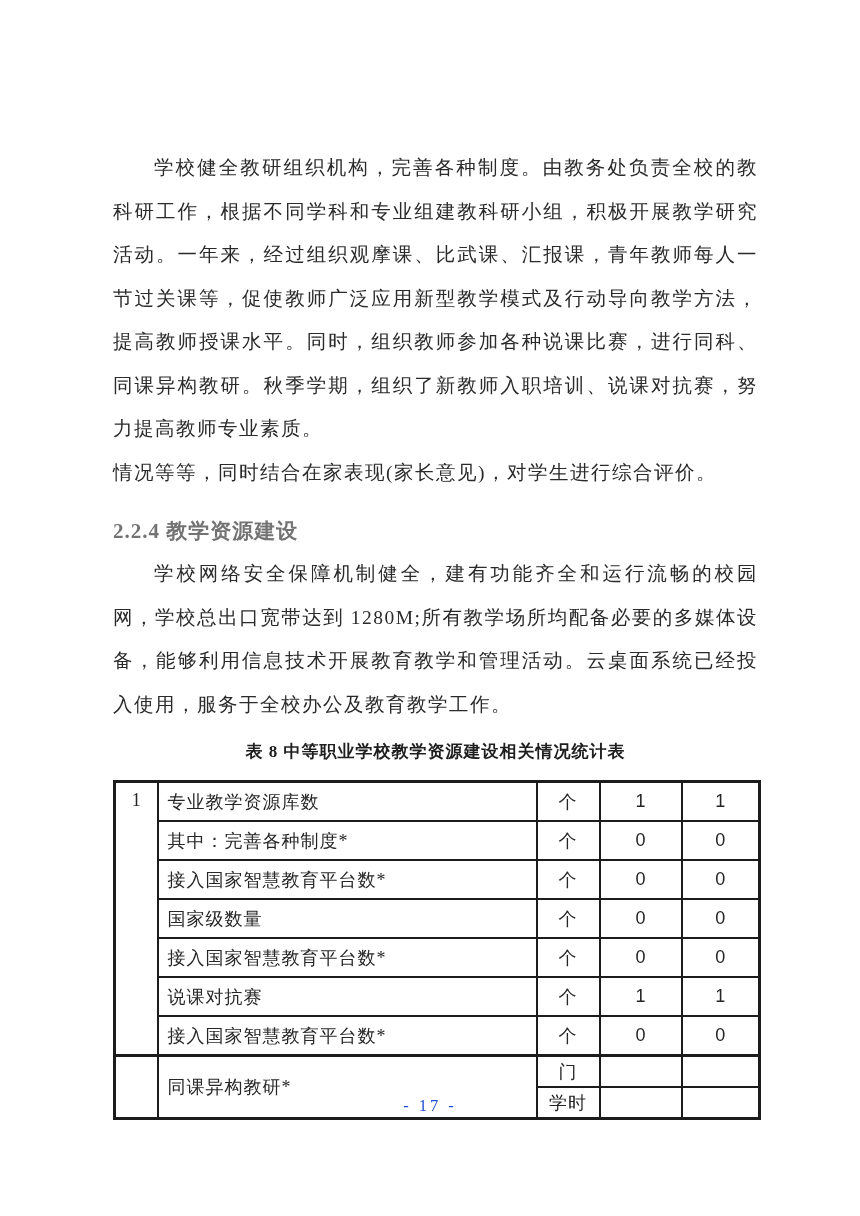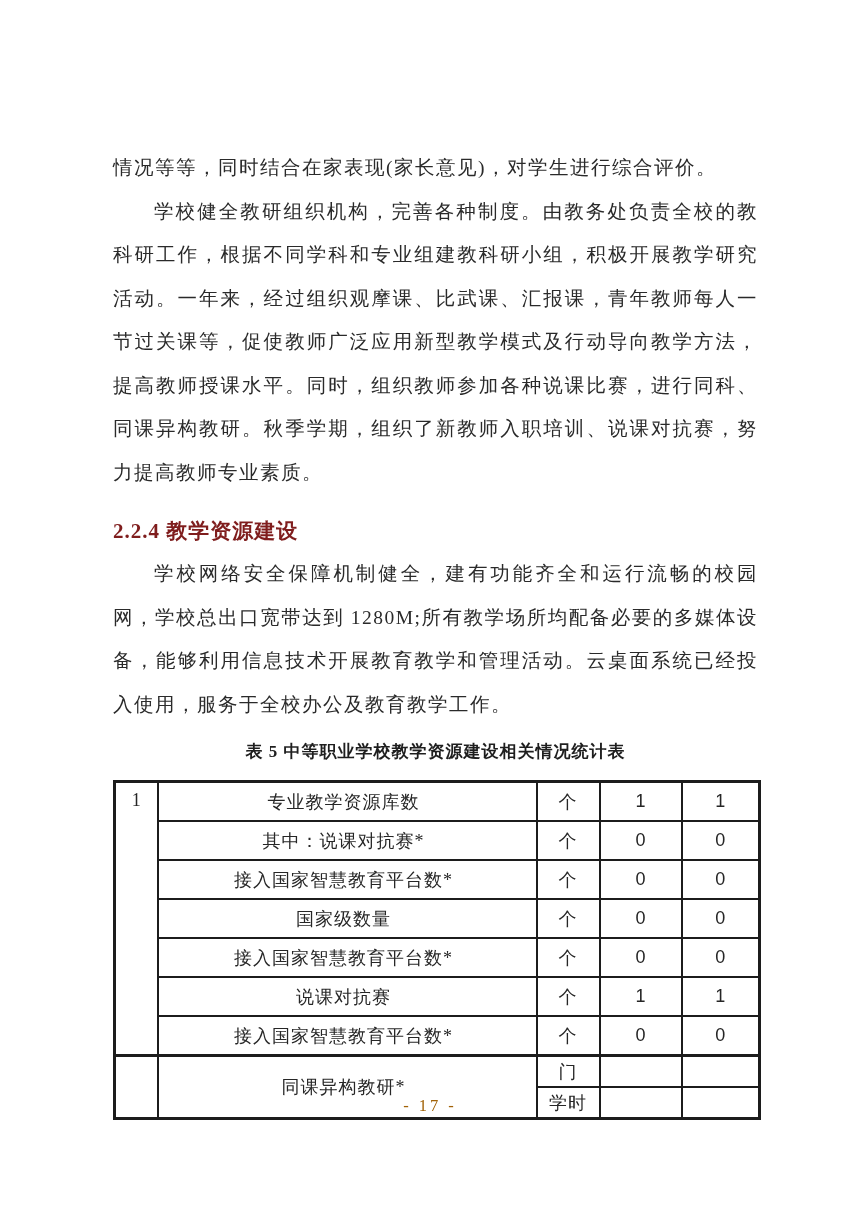--- a/index.html
+++ b/index.html
@@ -26,21 +26,21 @@
     text-align: justify;
     color: #2a2a2a;
   }
   p.indent { text-indent: 41px; }
   h2.section-heading {
     margin: 22px 0 6px 0;
     font-size: 21px;
     font-weight: bold;
     letter-spacing: 1px;
     line-height: 30px;
-    color: #7f1d1d;
+    color: #737373;
   }
   .table-caption {
     margin-top: 14px;
     text-align: center;
     font-size: 17px;
     font-weight: bold;
     letter-spacing: 1px;
     line-height: 24px;
     color: #1e1e1e;
   }
@@ -61,77 +61,77 @@
   tr.b1 td { height: 33px; }
   tr.b2 td { height: 27px; }
   tr.sep td { border-top-width: 3px; }
   td.idx {
     text-align: center;
     vertical-align: top;
     padding-top: 7px;
     font-size: 17px;
   }
   td.item {
-    text-align: center;
+    text-align: left;
     vertical-align: middle;
     padding: 2px 16px 2px 9px;
     letter-spacing: 1px;
     margin-left: 16px;
   }
   td.unit { text-align: center; letter-spacing: 1px; }
   td.val {
     text-align: center;
     font-family: "Liberation Sans", "DejaVu Sans", sans-serif;
     font-size: 17px;
   }
   .page-number {
     position: absolute;
     left: 0;
     top: 1096px;
     width: 860px;
     text-align: center;
     font-size: 16.5px;
     letter-spacing: 3px;
-    color: #a16207;
+    color: #1d4ed8;
   }
 </style>
 </head>
 <body>
 
 <div class="page">
   <div class="content">
 
+    <p class="body-line indent">学校健全教研组织机构，完善各种制度。由教务处负责全校的教科研工作，根据不同学科和专业组建教科研小组，积极开展教学研究活动。一年来，经过组织观摩课、比武课、汇报课，青年教师每人一节过关课等，促使教师广泛应用新型教学模式及行动导向教学方法，提高教师授课水平。同时，组织教师参加各种说课比赛，进行同科、同课异构教研。秋季学期，组织了新教师入职培训、说课对抗赛，努力提高教师专业素质。</p>
+
     <p class="body-line">情况等等，同时结合在家表现(家长意见)，对学生进行综合评价。</p>
-
-    <p class="body-line indent">学校健全教研组织机构，完善各种制度。由教务处负责全校的教科研工作，根据不同学科和专业组建教科研小组，积极开展教学研究活动。一年来，经过组织观摩课、比武课、汇报课，青年教师每人一节过关课等，促使教师广泛应用新型教学模式及行动导向教学方法，提高教师授课水平。同时，组织教师参加各种说课比赛，进行同科、同课异构教研。秋季学期，组织了新教师入职培训、说课对抗赛，努力提高教师专业素质。</p>
 
     <h2 class="section-heading">2.2.4 教学资源建设</h2>
 
     <p class="body-line indent">学校网络安全保障机制健全，建有功能齐全和运行流畅的校园网，学校总出口宽带达到 1280M;所有教学场所均配备必要的多媒体设备，能够利用信息技术开展教育教学和管理活动。云桌面系统已经投入使用，服务于全校办公及教育教学工作。</p>
 
-    <div class="table-caption">表 5 中等职业学校教学资源建设相关情况统计表</div>
+    <div class="table-caption">表 8 中等职业学校教学资源建设相关情况统计表</div>
 
     <table class="stats-table">
       <colgroup>
         <col style="width:43px">
         <col style="width:379px">
         <col style="width:63px">
         <col style="width:82px">
         <col style="width:78px">
       </colgroup>
       <tbody>
         <tr class="b1">
           <td class="idx" rowspan="7">1</td>
           <td class="item">专业教学资源库数</td>
           <td class="unit">个</td>
           <td class="val">1</td>
           <td class="val">1</td>
         </tr>
         <tr class="b1">
-          <td class="item">其中：说课对抗赛*</td>
+          <td class="item">其中：完善各种制度*</td>
           <td class="unit">个</td>
           <td class="val">0</td>
           <td class="val">0</td>
         </tr>
         <tr class="b1">
           <td class="item">接入国家智慧教育平台数*</td>
           <td class="unit">个</td>
           <td class="val">0</td>
           <td class="val">0</td>
         </tr>

